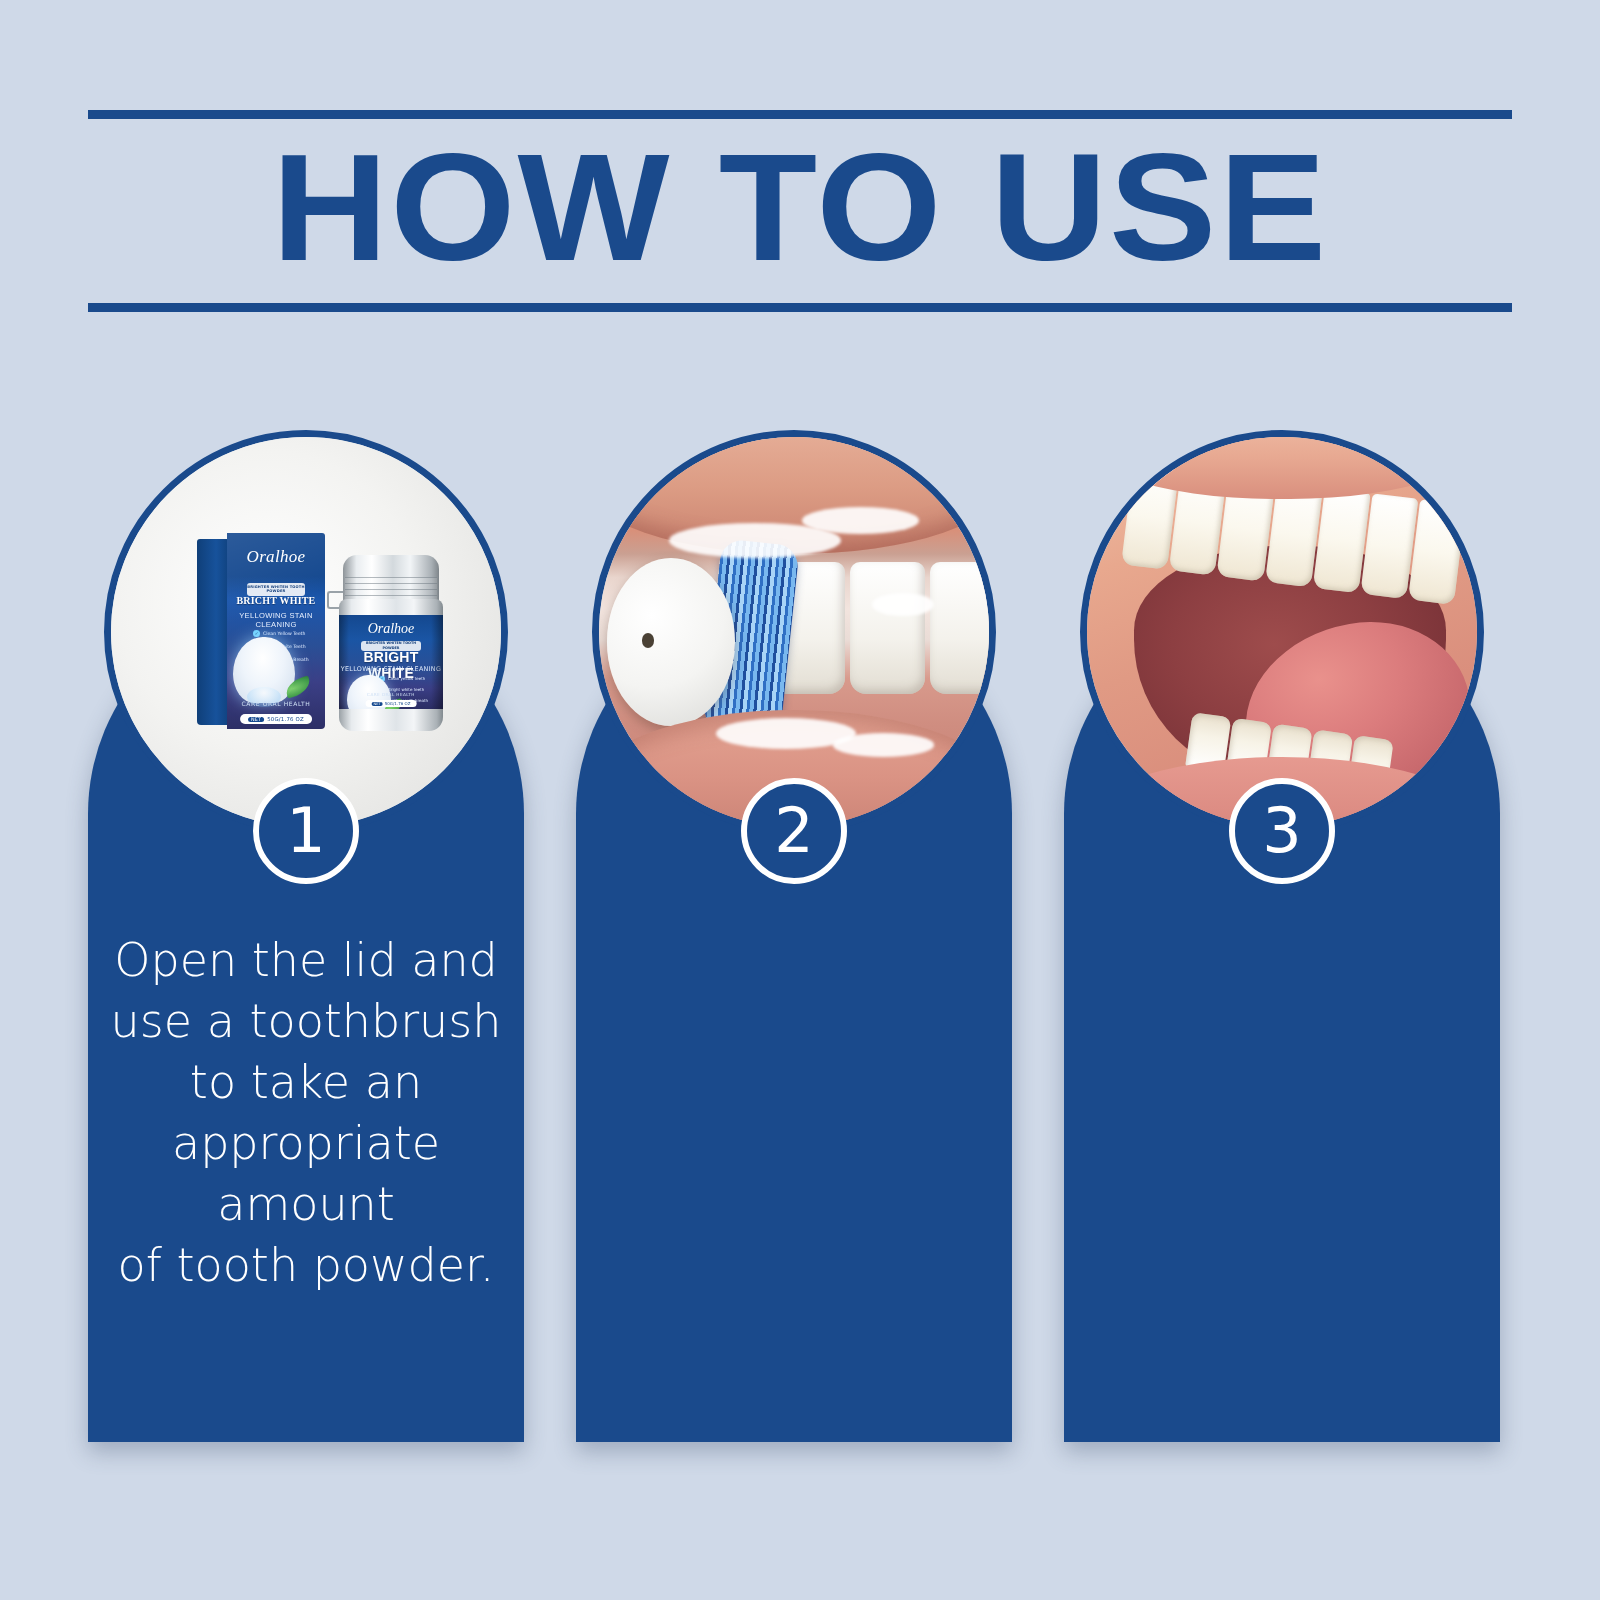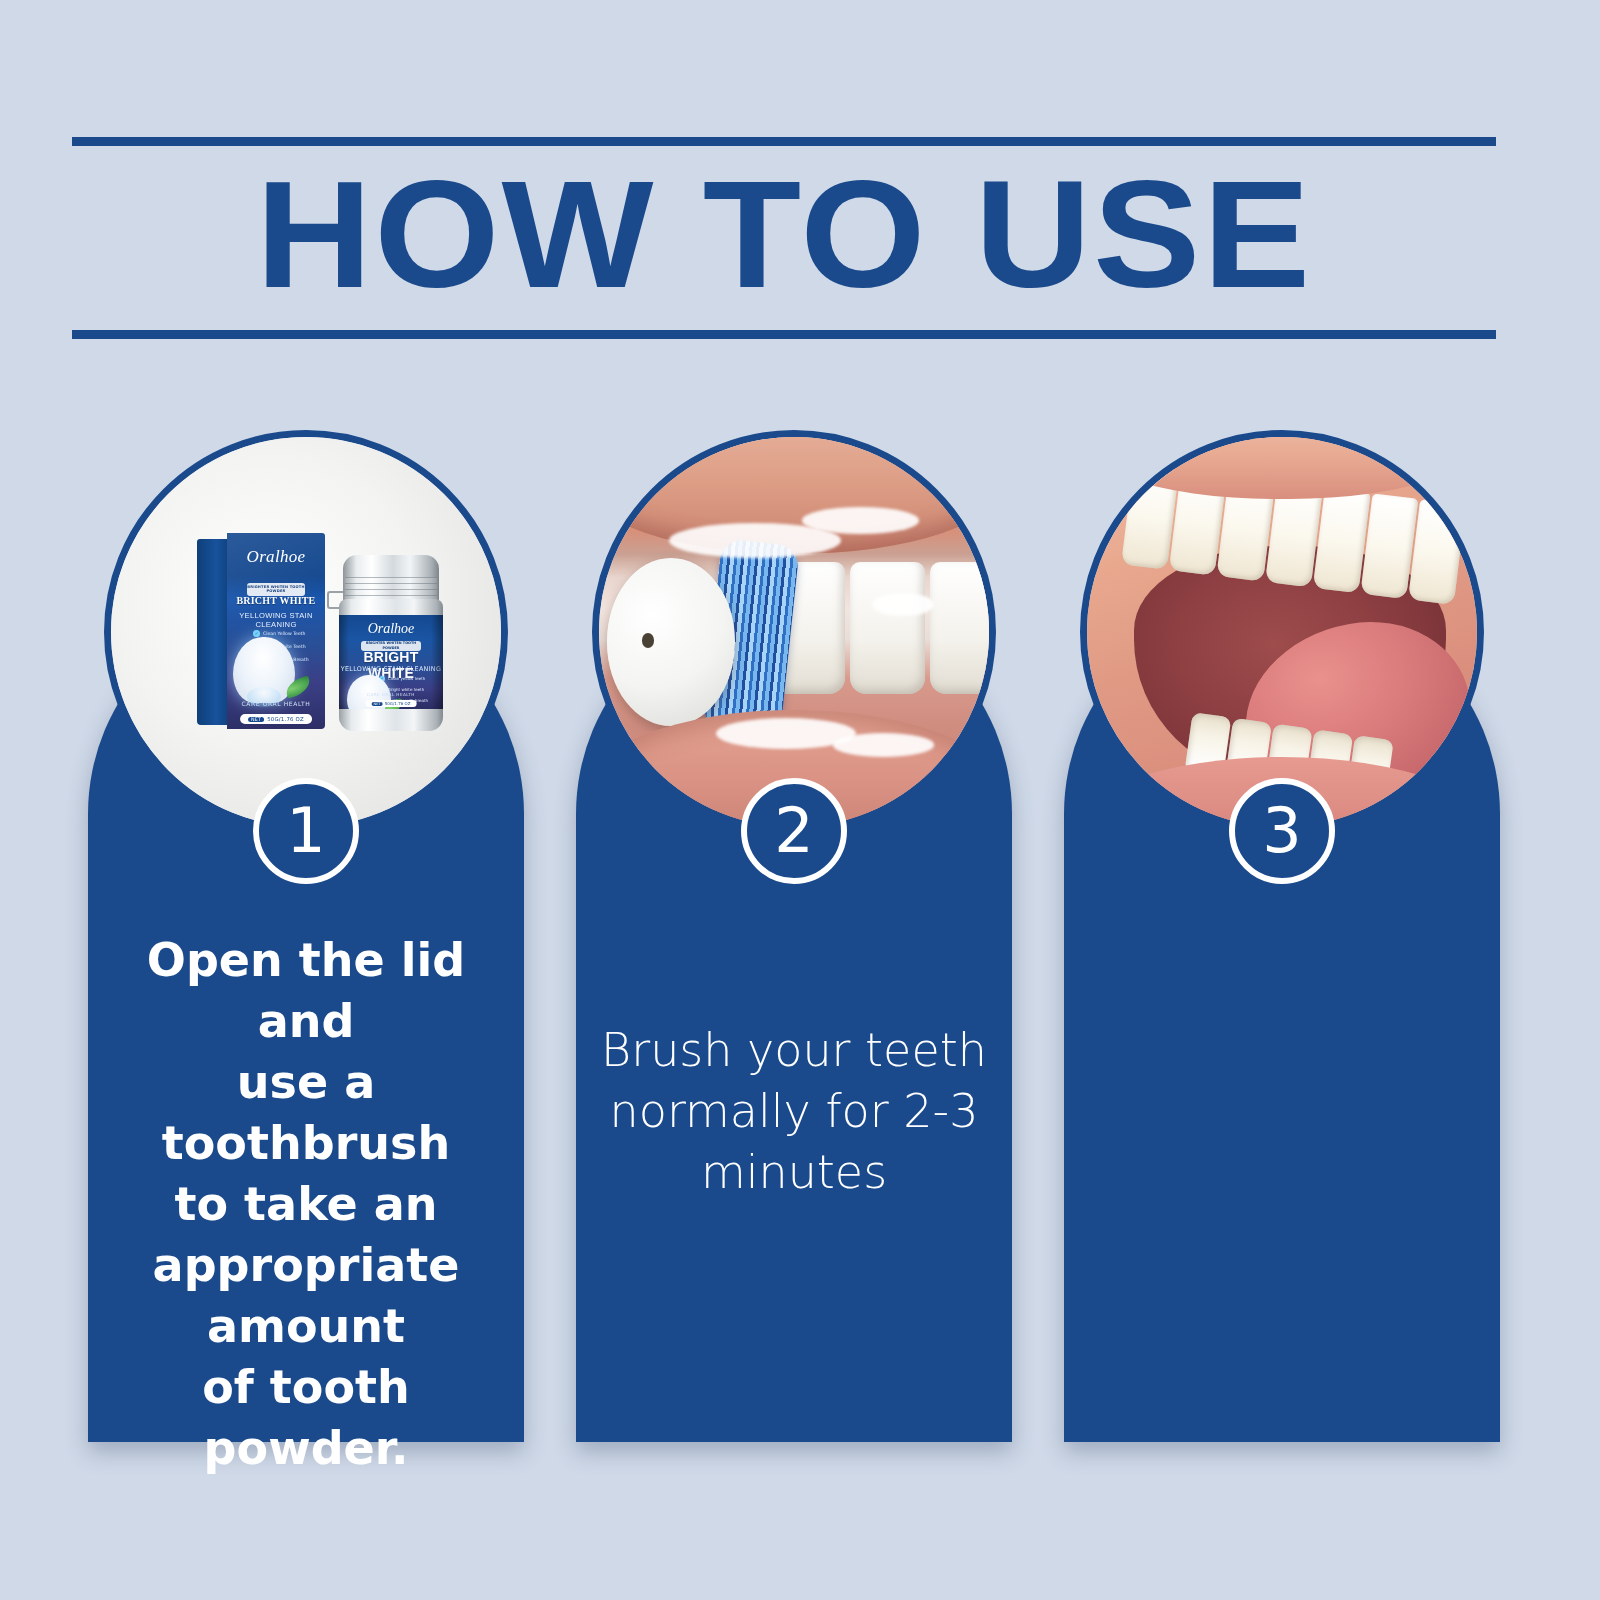--- a/index.html
+++ b/index.html
@@ -11,24 +11,23 @@
     height: 1600px;
     background: #cfd9e8;
     font-family: "DejaVu Sans", sans-serif;
     overflow: hidden;
     position: relative;
   }
 
   
   #header {
     position: absolute;
-    left: 72px;
+    left: 88px;
     top: 110px;
     width: 1424px;
-    margin-top: 27px;
   }
   .rule {
     width: 100%;
     height: 9px;
     background: #1a4a8c;
   }
   .rule.top { margin-bottom: 0; }
   .rule.bottom { margin-top: 0; }
   #page-title {
     text-align: center;
@@ -575,21 +574,21 @@
     left: 10px;
     width: 416px;
     color: #ffffff;
     text-align: center;
     font-family: "DejaVu Sans", sans-serif;
     font-weight: 300;
     font-size: 46px;
     line-height: 61px;
     white-space: pre-line;
   }
-  .caption-1 { top: 500px; font-weight: bold; }
+  .caption-1 { top: 500px; }
   .caption-2 { top: 590px; }
   .caption-3 { top: 580px; }
 </style>
 </head>
 <body>
 
 <div id="header">
   <div class="rule top"></div>
   <div id="page-title">HOW TO USE</div>
   <div class="rule bottom"></div>
@@ -682,23 +681,20 @@
         <div class="foam" style="left:30%;top:72%;width:36%;height:8%;"></div>
         <div class="foam" style="left:60%;top:76%;width:26%;height:6%;"></div>
         <div class="foam" style="left:70%;top:40%;width:16%;height:6%;"></div>
       </div>
     </div>
 
     <div class="badge">
       <span class="badge-num">2</span>
     </div>
 
-    <div class="caption caption-2">Brush your teeth
-normally for 2-3
-minutes</div>
   </div>
 
   <div class="step step-3">
     <div class="panel"></div>
 
     <div class="photo-circle">
       <div class="photo-inner mouth-bg">
         <div class="mouth-cavity"></div>
         <div class="teeth-upper">
           <div class="t"></div>

